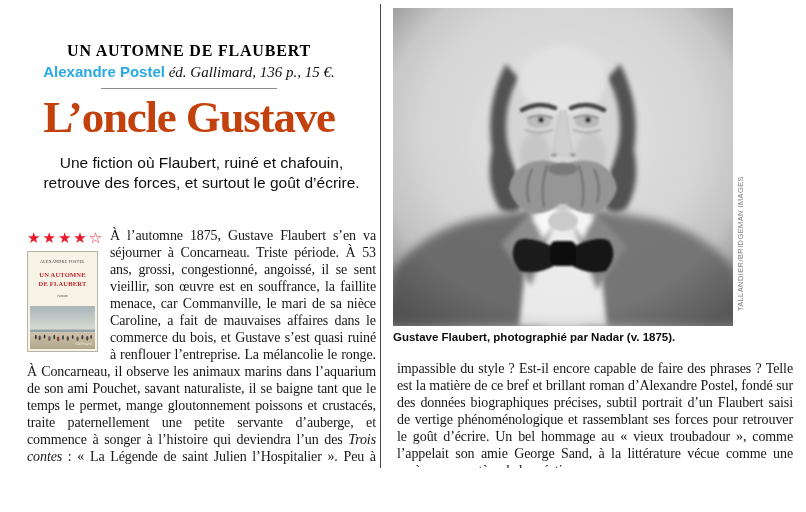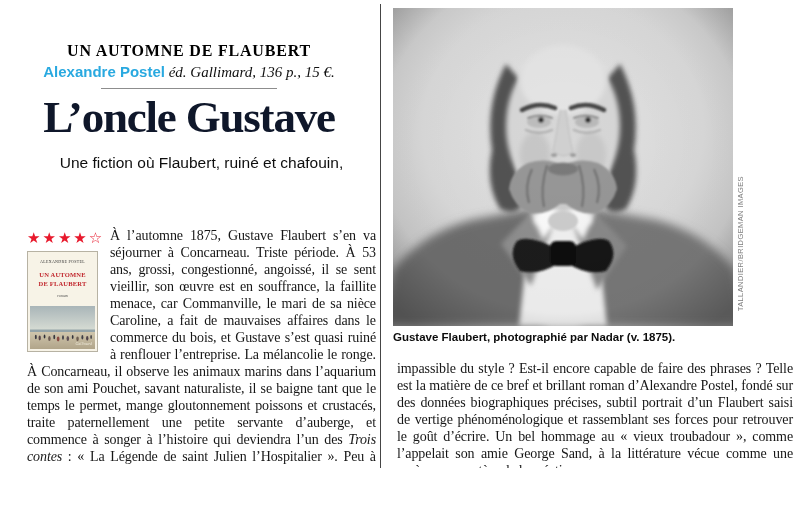--- a/index.html
+++ b/index.html
@@ -14,21 +14,21 @@
     overflow:hidden;font-family:"Liberation Serif",serif;color:#151515;
   }
   
   .left-col{position:absolute;left:0;top:0;width:378px;}
   .headerblock{text-align:center;padding-top:42px;}
   .kicker{font-weight:bold;font-size:16px;letter-spacing:.8px;color:#000;}
   .byline{margin-top:3px;font-size:15px;white-space:nowrap;}
   .byline-author{font-family:"Liberation Sans",sans-serif;font-weight:bold;color:var(--author-blue);}
   .byline-edition{font-style:italic;color:#111;}
   .byline-rule{width:176px;border:none;border-top:1px solid #8d8d8d;margin:7px auto 4px;}
-  .headline{font-size:45px;font-weight:bold;letter-spacing:-1.2px;line-height:1.08;white-space:nowrap;color:#0f172a;}
+  .headline{font-size:45px;font-weight:bold;letter-spacing:-1.2px;line-height:1.08;white-space:nowrap;color:#c2410c;}
   .standfirst{font-family:"Liberation Sans",sans-serif;font-size:15.5px;line-height:20px;margin-top:11px;color:#0e0e0e;}
   .standfirst span{display:block;padding-left:25px;}
   .article{position:absolute;left:27px;top:227px;width:349px;}
   .media-float{float:left;width:73px;margin:3px 10px 8px 0;}
   .stars{font-size:15px;letter-spacing:2px;line-height:16px;color:var(--star-red);white-space:nowrap;}
   .book-cover{
     margin-top:5px;width:71px;height:101px;background:#f7f3e7;
     border:1px solid #b7b2a3;position:relative;text-align:center;overflow:hidden;
   }
   .cover-author{font-size:4px;letter-spacing:.3px;margin-top:7px;color:#333;}
@@ -71,20 +71,21 @@
     <div class="headerblock">
       <div class="kicker">UN AUTOMNE DE FLAUBERT</div>
       <div class="byline">
         <span class="byline-author">Alexandre Postel</span>
         <span class="byline-edition">éd. Gallimard, 136 p., 15 €.</span>
       </div>
       <hr class="byline-rule">
       <div class="headline">L’oncle Gustave</div>
       <div class="standfirst">
         <span>Une fiction où Flaubert, ruiné et chafouin,</span>
+        <span>retrouve des forces, et surtout le goût d’écrire.</span>
       </div>
     </div>
 
     <div class="article">
       <div class="media-float">
         <div class="stars"><span>★★★★</span><span>☆</span></div>
         <div class="book-cover">
           <div class="cover-author">ALEXANDRE POSTEL</div>
           <div class="cover-title">UN AUTOMNE DE FLAUBERT</div>
           <div class="cover-genre">roman</div>

